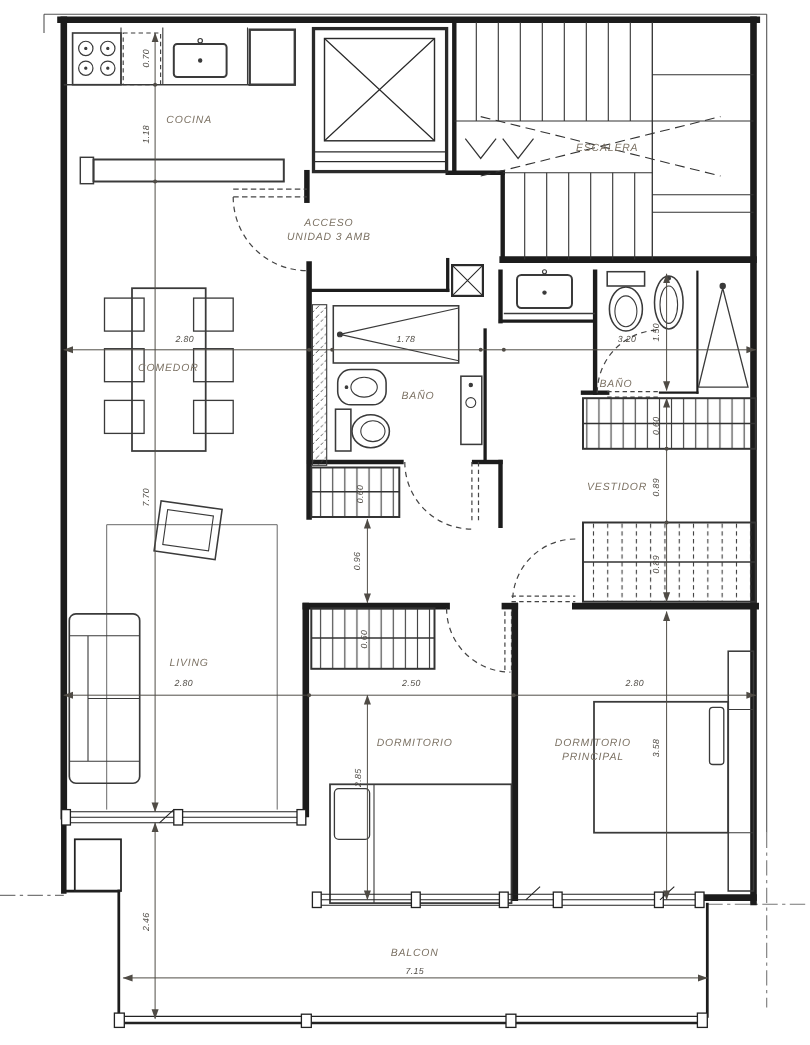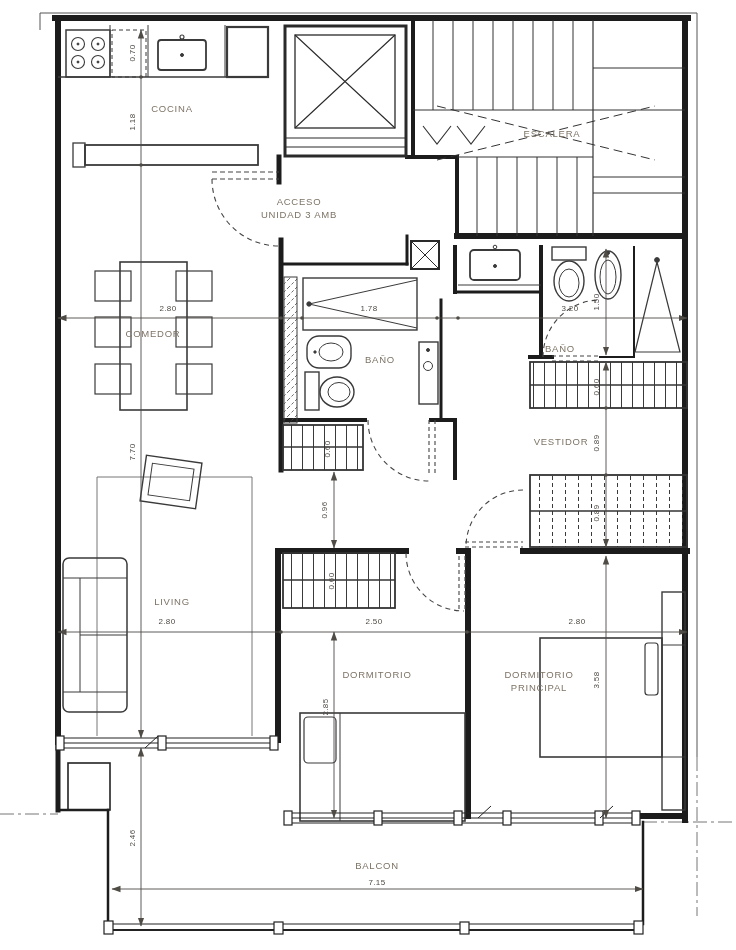--- a/index.html
+++ b/index.html
@@ -1,17 +1,17 @@
 <!DOCTYPE html>
 <html><head>
 <meta charset="utf-8">
 <style>
   html,body{margin:0;padding:0;background:#ffffff;}
   .sheet{position:relative;width:736px;height:950px;background:#ffffff;overflow:hidden;
-         font-family:"Liberation Sans", sans-serif;}
+         font-family:"Liberation Sans", sans-serif;font-style:italic;}
   svg{display:block}
   text{font-family:"Liberation Sans", sans-serif;}
   .room-lbl{fill:#7d7365;font-size:9.5px;letter-spacing:0.08em;}
   .dim-lbl{fill:#4f4b45;font-size:8px;letter-spacing:0.04em;}
 </style>
 </head>
 <body>
 
 <div class="sheet">
 <svg width="736" height="950" viewBox="0 0 736 950">

